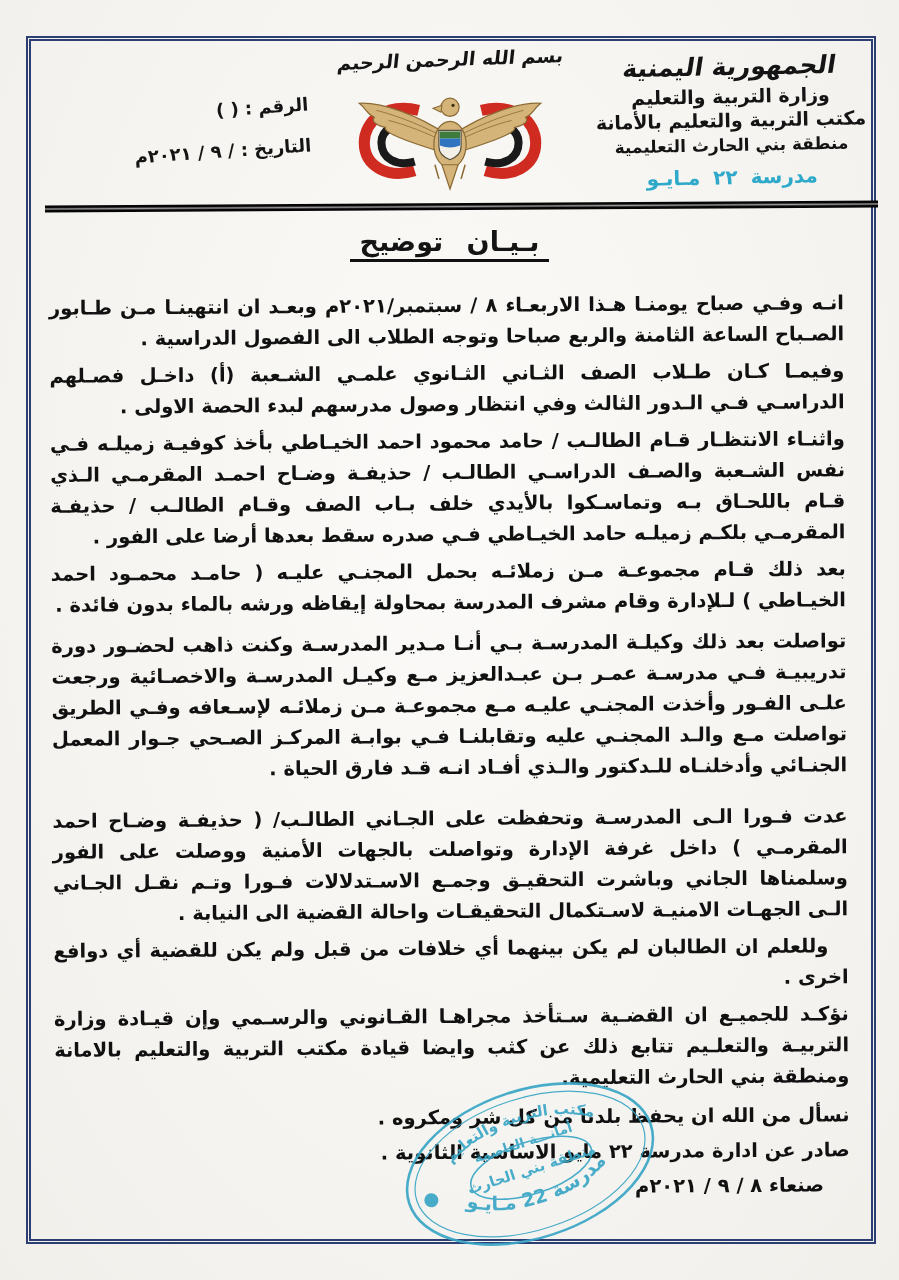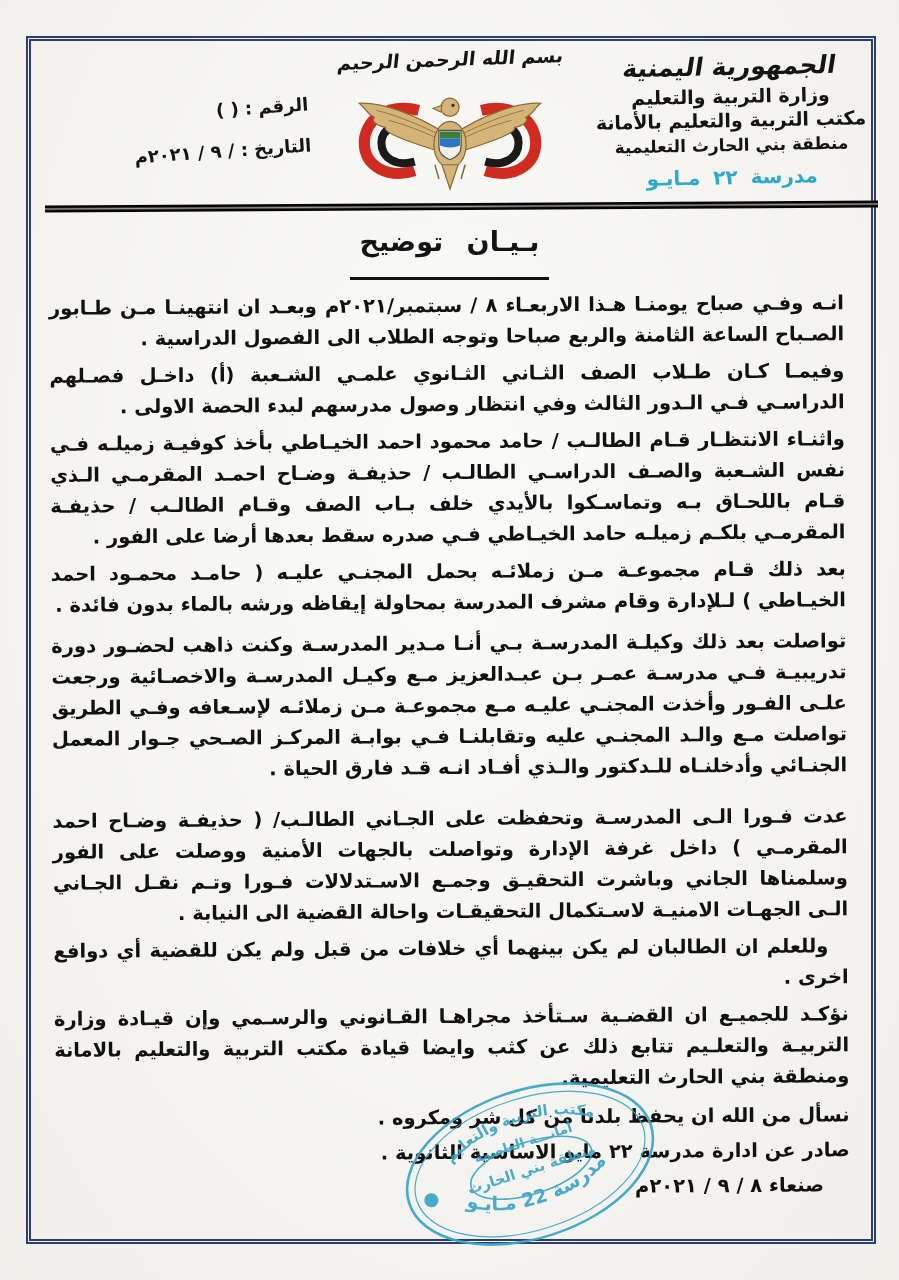--- a/index.html
+++ b/index.html
@@ -35,21 +35,21 @@
   .school{font-size:20px;margin-top:10px;color:#2fa9c9;letter-spacing:2px;word-spacing:6px;}
   .divider{
     position:absolute;left:45px;top:203px;width:833px;height:7px;
     background:linear-gradient(#050505 28%,#9a9a9a 50%,#050505 72%);
     transform:rotate(-0.35deg);
   }
   
   .title-wrap{position:absolute;top:226px;left:0;width:899px;text-align:center;}
   .title{
     display:inline-block;font-size:27px;font-weight:700;letter-spacing:1px;word-spacing:14px;
-    border-bottom:3px solid #111;padding:0 10px 20px 10px;
+    border-bottom:3px solid #111;padding:0 10px 2px 10px;
   }
   
   .body-text{
     position:absolute;top:290px;right:52px;width:795px;
     direction:rtl;text-align:justify;text-align-last:right;
     font-size:19.5px;font-weight:700;line-height:31px;color:#111;
     transform:rotate(-0.4deg);
   }
   .body-text p{margin:0 0 6px 0;}
   .body-text p.gap-top{margin-top:20px;}

